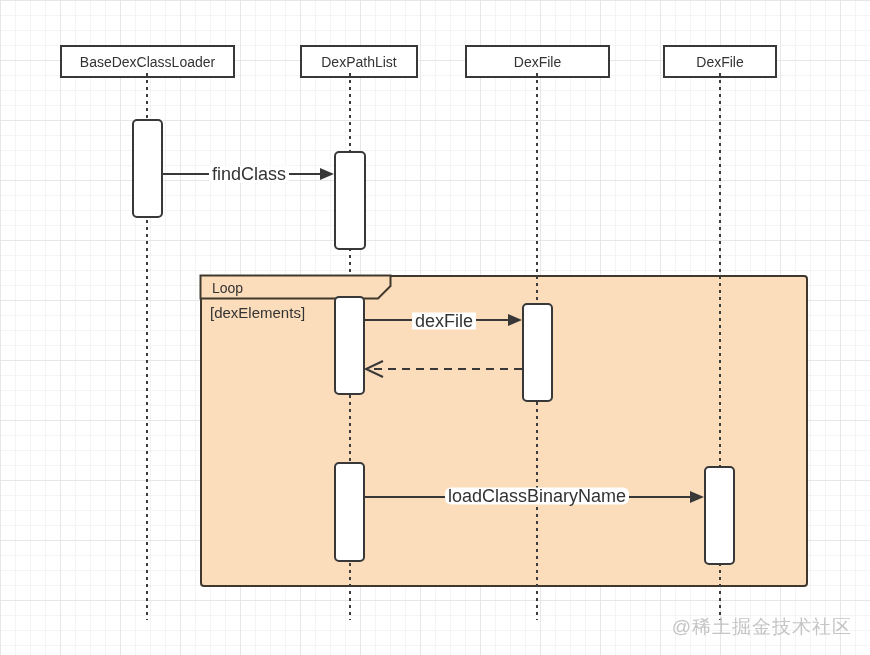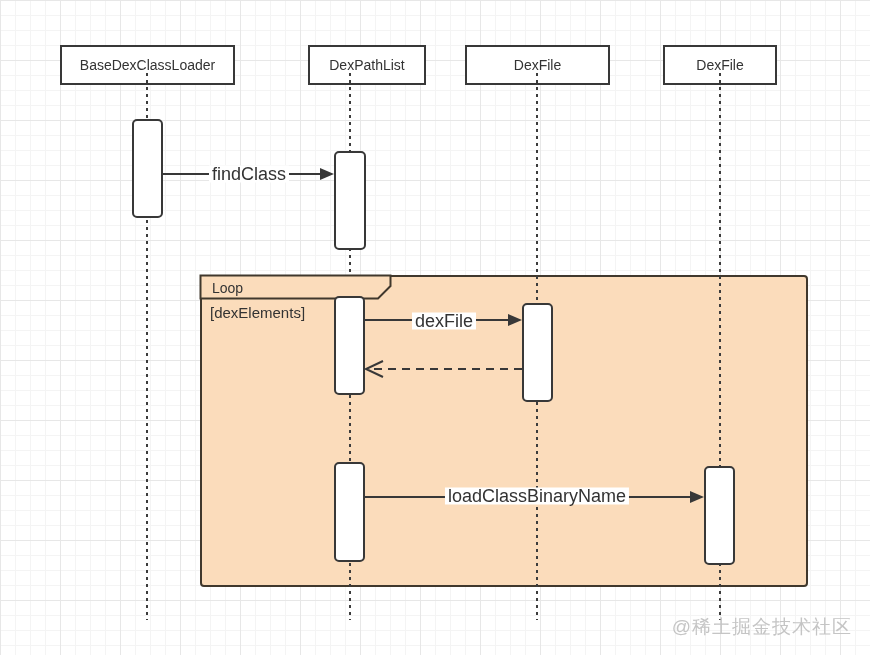--- a/index.html
+++ b/index.html
@@ -11,21 +11,21 @@
     overflow:hidden;
     background-color:#ffffff;
     background-image:
       linear-gradient(#e7e7e7 1px, transparent 1px),
       linear-gradient(90deg, #e7e7e7 1px, transparent 1px),
       linear-gradient(#f4f4f4 1px, transparent 1px),
       linear-gradient(90deg, #f4f4f4 1px, transparent 1px);
     background-size:60px 60px,60px 60px,15px 15px,15px 15px;
   }
   .head-box{
-    position:absolute;top:45px;height:40px;
+    position:absolute;top:45px;height:33px;
     background:#fff;border:2px solid #383838;
     box-sizing:border-box;
     display:flex;align-items:center;justify-content:center;
     font-size:14px;
   }
   .lifeline{
     position:absolute;width:2px;top:73px;height:547px;
     background:repeating-linear-gradient(to bottom,#3c3c3c 0 3px,transparent 3px 7px);
     z-index:2;
   }
@@ -62,21 +62,21 @@
   }
 </style>
 </head>
 <body>
 
 <div class="canvas">
 
   <div class="head-box" style="left:60px;width:175px;">
     <span>BaseDexClassLoader</span>
   </div>
-  <div class="head-box" style="left:308px;width:118px;">
+  <div class="head-box" style="left:300px;width:118px;">
     <span>DexPathList</span>
   </div>
   <div class="head-box" style="left:465px;width:145px;">
     <span>DexFile</span>
   </div>
   <div class="head-box" style="left:663px;width:114px;">
     <span>DexFile</span>
   </div>
 
   <div class="lifeline" style="left:146px;"></div>
@@ -112,17 +112,17 @@
       <polyline points="383,361 366,369 383,377" fill="none" stroke="#383838" stroke-width="2"></polyline>
     </g>
     <g>
       <line x1="365" y1="497" x2="692" y2="497" stroke="#383838" stroke-width="2"></line>
       <polygon points="704,497 690,491 690,503" fill="#383838"></polygon>
     </g>
   </svg>
 
   <div class="msg-label" style="left:249px;top:174px;">findClass</div>
   <div class="msg-label" style="left:444px;top:321px;">dexFile</div>
-  <div class="msg-label" style="left:537px;top:496px;">loadClassBinaryName</div>
+  <div class="msg-label" style="left:537px;top:496px;border-radius:6px;">loadClassBinaryName</div>
 
   <div class="watermark">@稀土掘金技术社区</div>
 
 </div>
 
 </body></html>

